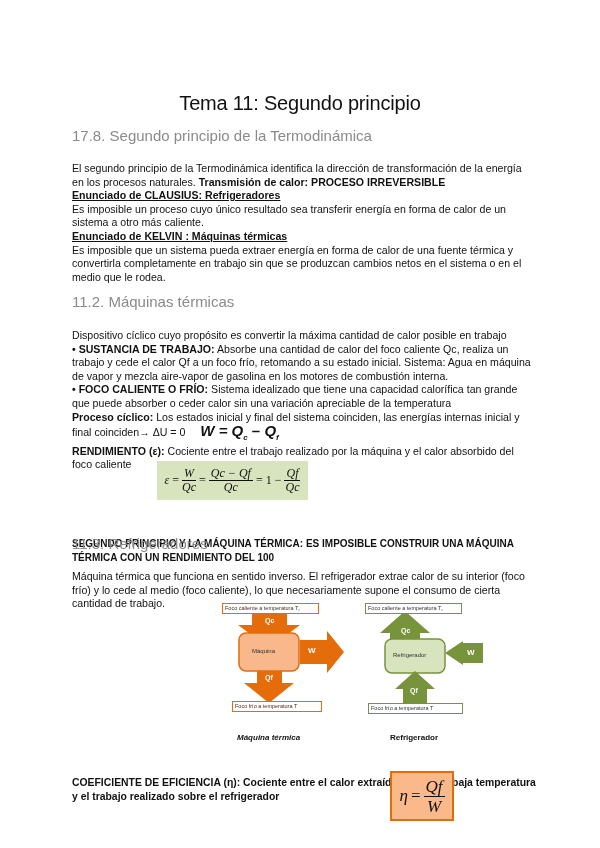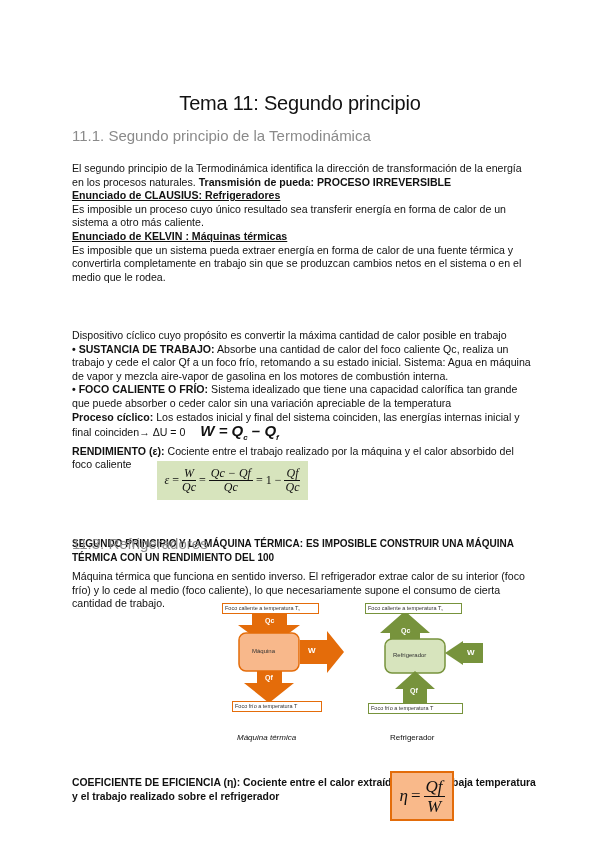--- a/index.html
+++ b/index.html
@@ -15,40 +15,41 @@
   .eq-box{position:absolute;left:157px;top:461px;width:151px;height:39px;background:#d7e4bd;font-family:"Liberation Serif",serif;font-style:italic;font-size:12px;display:flex;align-items:center;justify-content:center;gap:3px;}
   .frac{display:inline-flex;flex-direction:column;align-items:center;line-height:13px;}
   .frac .num{border-bottom:1px solid #111;padding:0 2px;}
   .eq-box .op{font-style:normal;}
   .eta-box{position:absolute;left:390px;top:771px;width:64px;height:50px;background:#f9b98a;border:2px solid #e36c0a;box-sizing:border-box;font-family:"Liberation Serif",serif;font-style:italic;font-size:17px;display:flex;align-items:center;justify-content:center;gap:3px;}
   .eta-box .op{font-style:normal;}
   .eta-box .frac{line-height:19px;}
   
   .diag{position:absolute;}
   .lbl-box{position:absolute;background:#fff;font-size:5.5px;line-height:9px;padding-left:2px;white-space:nowrap;color:#333;box-sizing:border-box;}
-  .caption{position:absolute;font-size:8px;font-weight:normal;color:#111;}
+  .caption{position:absolute;font-size:8px;font-weight:bold;color:#111;}
 </style>
 </head>
 <body>
 
 <div class="page">
 
   <div class="title">Tema 11: Segundo principio</div>
 
-  <div class="h2" style="top:127px">11.1. Segundo principio de la Termodinámica</div>
+  <div class="h2" style="top:127px">17.8. Segundo principio de la Termodinámica</div>
 
   <div class="p" style="top:162px">
     <span>El segundo principio de la Termodinámica identifica la dirección de transformación de la energía en los procesos naturales.</span>
-    <span class="b">Transmisión de pueda: PROCESO IRREVERSIBLE</span><br>
+    <span class="b">Transmisión de calor: PROCESO IRREVERSIBLE</span><br>
     <span class="u">Enunciado de CLAUSIUS: Refrigeradores</span><br>
     <span>Es imposible un proceso cuyo único resultado sea transferir energía en forma de calor de un sistema a otro más caliente.</span><br>
     <span class="u">Enunciado de KELVIN : Máquinas térmicas</span><br>
     <span>Es imposible que un sistema pueda extraer energía en forma de calor de una fuente térmica y convertirla completamente en trabajo sin que se produzcan cambios netos en el sistema o en el medio que le rodea.</span>
   </div>
 
+  <div class="h2" style="top:293px">11.2. Máquinas térmicas</div>
 
   <div class="p" style="top:329px">
     <span>Dispositivo cíclico cuyo propósito es convertir la máxima cantidad de calor posible en trabajo</span><br>
     <span class="b">• SUSTANCIA DE TRABAJO:</span>
     <span>Absorbe una cantidad de calor del foco caliente Qc, realiza un trabajo y cede el calor Qf a un foco frío, retomando a su estado inicial. Sistema: Agua en máquina de vapor y mezcla aire-vapor de gasolina en los motores de combustión interna.</span><br>
     <span class="b">• FOCO CALIENTE O FRÍO:</span>
     <span>Sistema idealizado que tiene una capacidad calorífica tan grande que puede absorber o ceder calor sin una variación apreciable de la temperatura</span><br>
     <span class="b">Proceso cíclico:</span>
     <span>Los estados inicial y final del sistema coinciden, las energías internas inicial y final coinciden→ ΔU = 0</span>
     <span class="formula-big"><span>W = Q</span><sub>c</sub><span> – Q</span><sub>f</sub></span><br>

